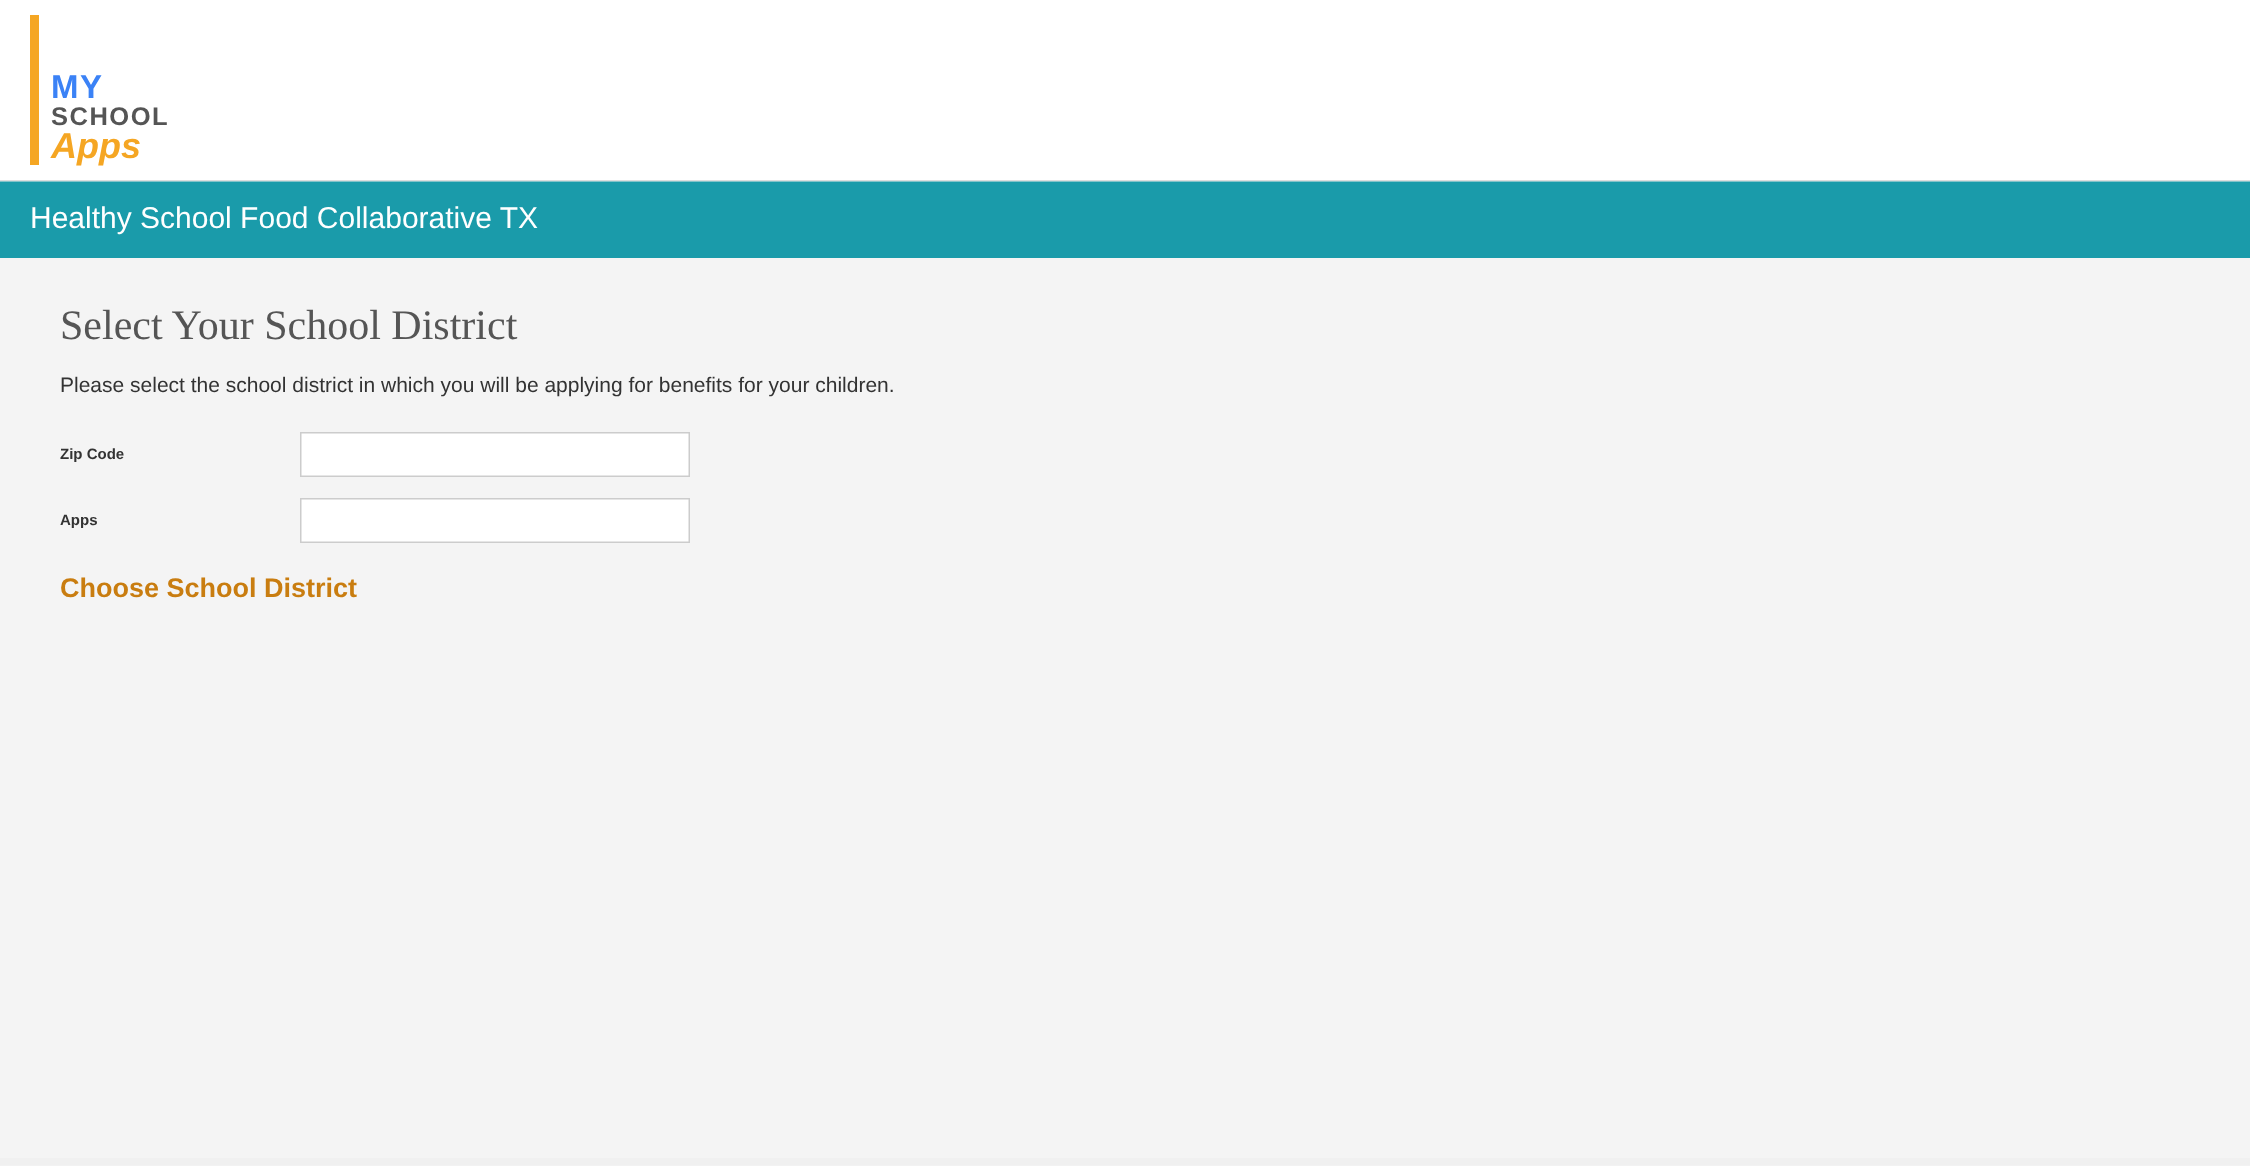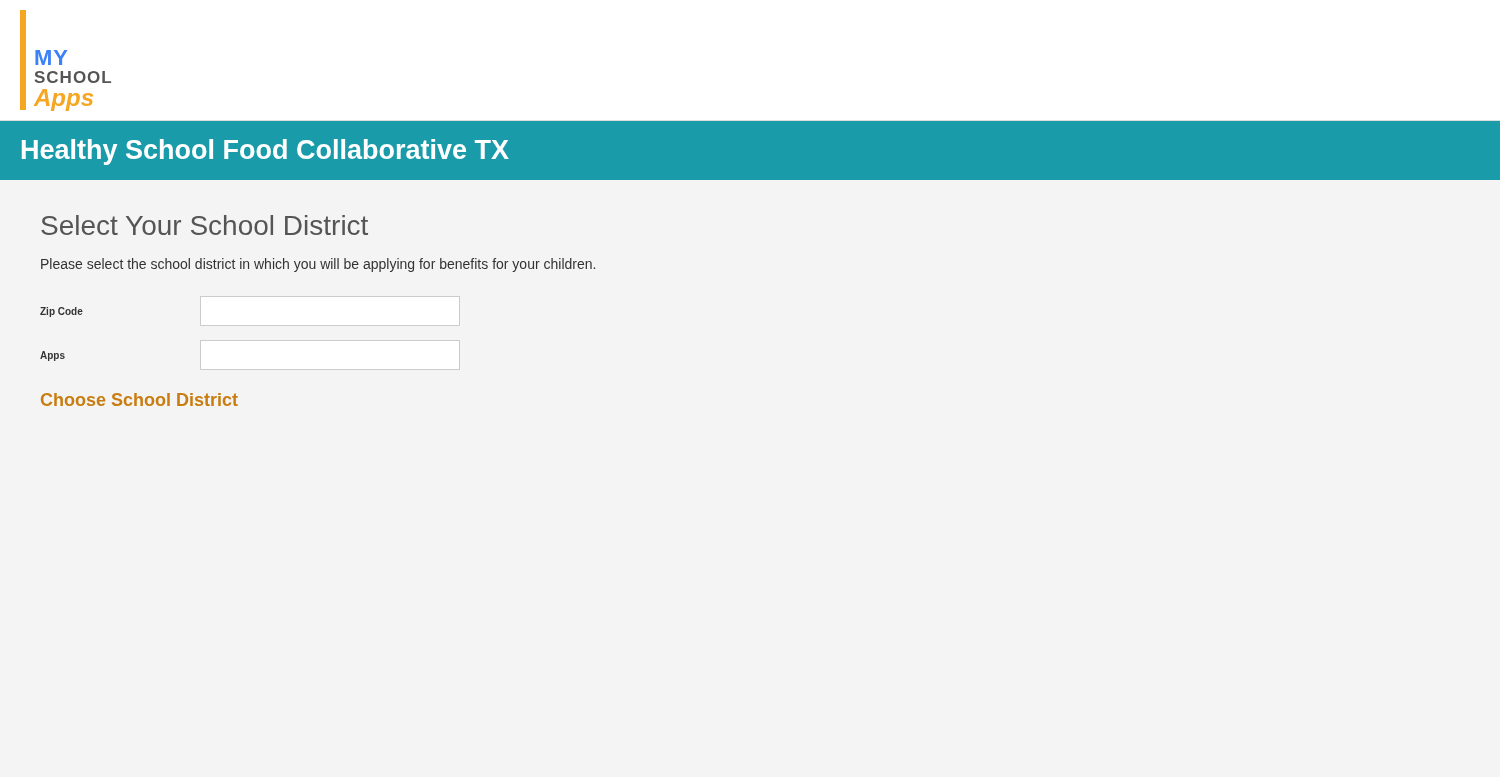--- a/index.html
+++ b/index.html
@@ -48,36 +48,37 @@
       font-style: italic;
     }
 
     
     .nav-bar {
       background: #1a9baa;
       padding: 14px 20px;
     }
     .nav-bar h1 {
       color: #fff;
-      font-size: 27px;
-      font-weight: bold;
+      font-size: 20px;
+      font-weight: normal;
     }
 
     
     .main {
       background: #f4f4f4;
       padding: 30px 40px;
       min-height: 600px;
     }
 
     .page-title {
       font-size: 28px;
       color: #555;
       font-weight: normal;
       margin-bottom: 14px;
+      font-family: Liberation Serif, serif;
     }
 
     .description {
       font-size: 14px;
       color: #333;
       margin-bottom: 24px;
       max-width: 900px;
     }
     .description strong {
       font-weight: normal;

